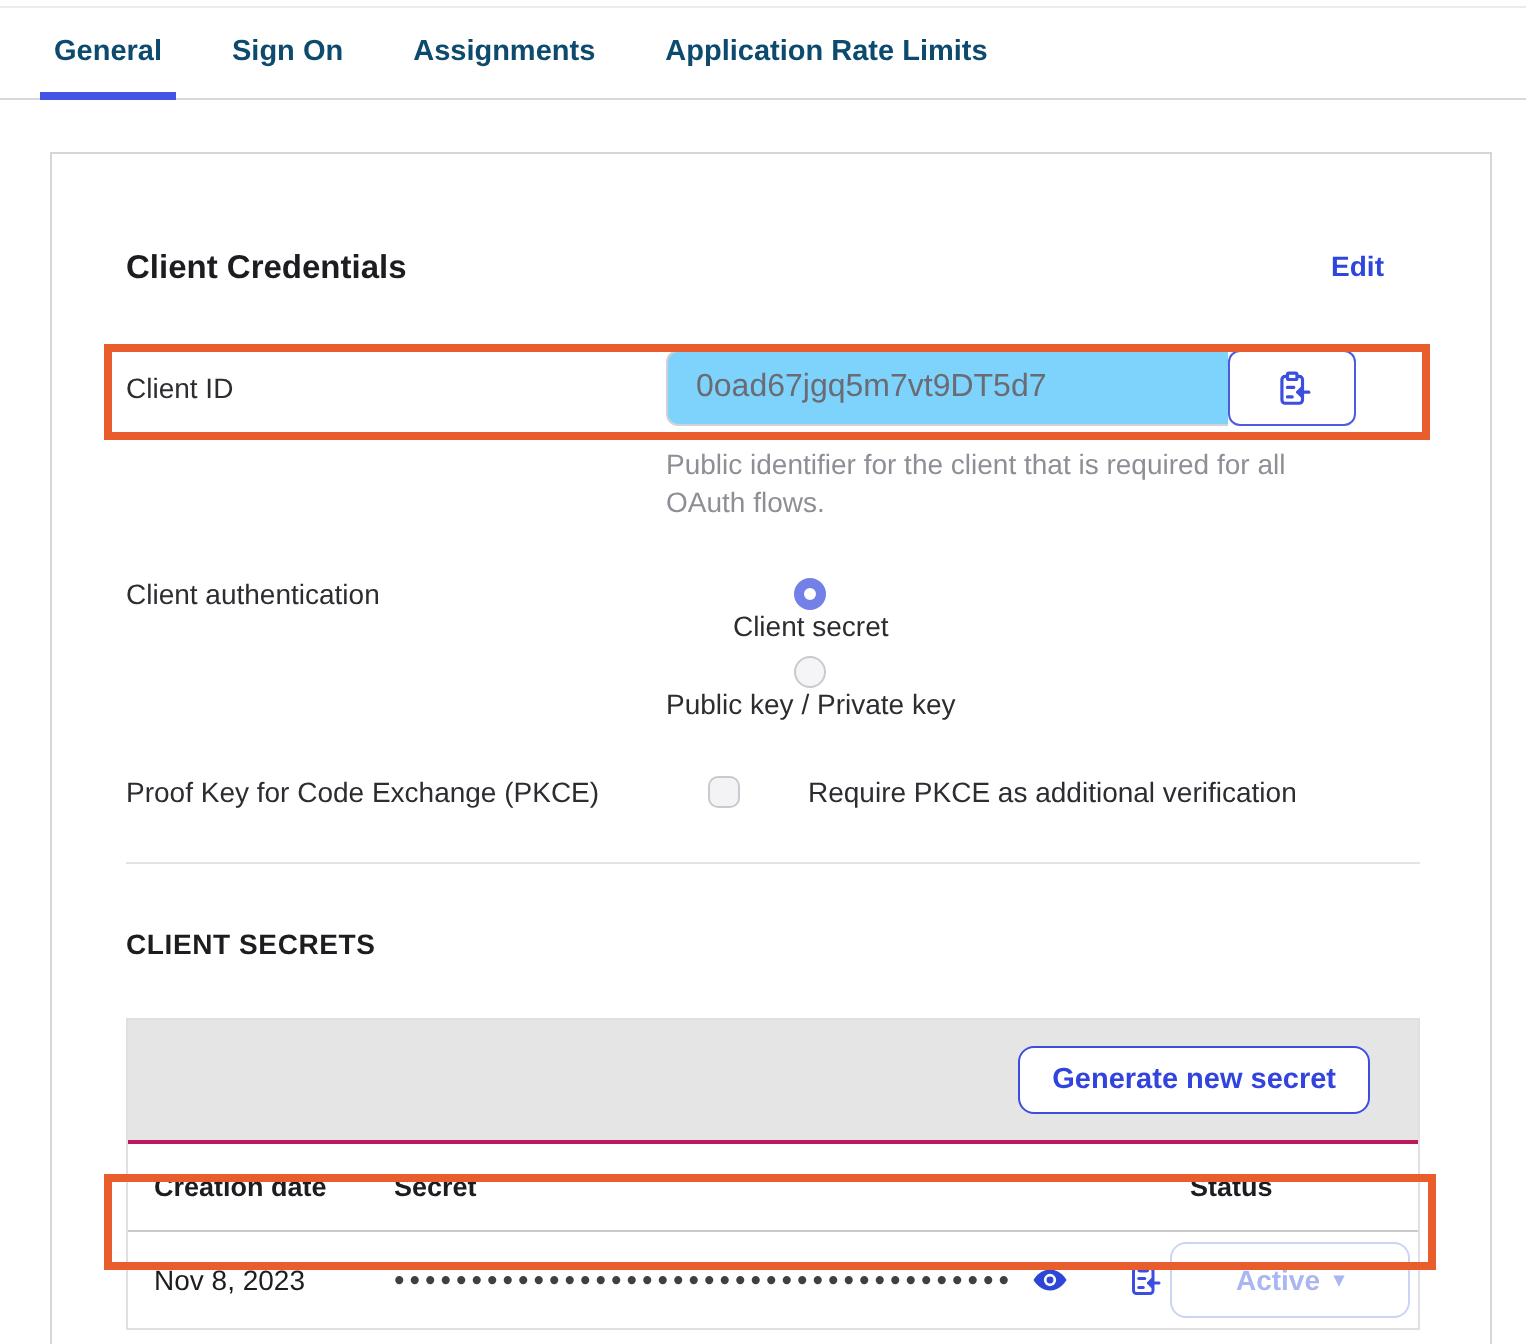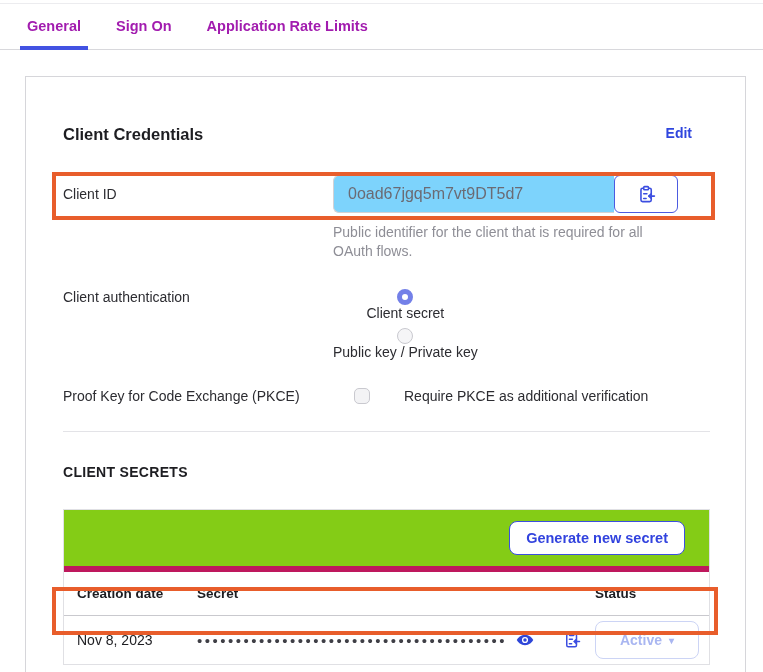--- a/index.html
+++ b/index.html
@@ -2,21 +2,21 @@
 <html><head>
 <meta charset="utf-8">
 <style>
   * { margin:0; padding:0; box-sizing:border-box; }
   html,body { width:763px; height:672px; background:#fff; overflow:hidden;
     font-family:"Liberation Sans","DejaVu Sans",sans-serif; color:#1d1d21; }
   .top-hairline { border-top:1px solid #ececef; margin-top:3px; }
 
   
   .tabbar { display:flex; gap:21px; padding:0 0 0 20px; border-bottom:1px solid #d8d8dc; }
-  .tab { padding:14px 7px 12px; font-size:14.5px; font-weight:700; color:#a21caf;
+  .tab { padding:14px 7px 12px; font-size:14.5px; font-weight:700; color:#0c4a6e;
     border-bottom:4px solid transparent; margin-bottom:-1px; cursor:pointer; white-space:nowrap; }
   .tab.active { border-bottom-color:#4252e2; }
 
   
   .card { margin:26px 0 0 25px; width:721px; height:601px;
     border:1px solid #d6d6da; background:#fff; padding:48px 35px 0 37px; }
 
   .section-head { display:flex; justify-content:space-between; }
   .section-title { font-size:16.5px; font-weight:700; }
   .edit-link { font-size:14px; font-weight:700; color:#2f46de; margin-right:18px;
@@ -44,54 +44,55 @@
   .pkce-row { display:flex; align-items:center; margin-top:28px;gap:21px; }
   .checkbox { width:16px; height:16px; border-radius:5px; border:1px solid #c9c9cf;
     background:#f3f3f5; flex:0 0 16px; cursor:pointer; margin-right:13px; }
   .pkce-opt-label { font-size:14px; color:#2c2c31; }
 
   .divider { border:none; border-top:1px solid #e3e3e7; margin-top:27px; }
 
   
   .cs-title { margin-top:32px; font-size:14px; font-weight:700; letter-spacing:.3px; }
   .table { margin-top:29px; border:1px solid #e0e0e4; }
-  .table-toolbar { height:62px; background:#84cc16; border-bottom:6px solid #be185d;
+  .table-toolbar { height:62px; background:#e5e5e5; border-bottom:2px solid #be185d;
     display:flex; align-items:center; justify-content:flex-end; padding-right:24px; }
   .generate-btn { height:34px; padding:0 16px; background:#fff; border:1.5px solid #3c4ee0;
     border-radius:8px; color:#3243de; font-size:14.5px; font-weight:700; cursor:pointer; }
   .thead, .trow { display:flex; align-items:center; padding-left:13px; padding-right:4px; }
   .thead { height:44px; border-bottom:1px solid #c9c9ce; font-size:13.5px; font-weight:700; }
   .trow { height:48px; font-size:14px; }
   .col-date { flex:0 0 120px; }
   .col-secret { flex:1 1 auto; display:flex; align-items:center; }
   .col-status { flex:0 0 110px; }
   .dots { font-size:15px; letter-spacing:2.5px; color:#3f3f46; line-height:1;
     white-space:nowrap; overflow:hidden; max-width:315px; }
   .icon-btn { background:none; border:none; cursor:pointer; display:flex;
     align-items:center; padding:0; }
   .eye-btn { margin-left:9px; }
   .row-copy-btn { margin-left:29px; }
-  .status-btn { width:104px; height:38px; background:#fff; border:1px solid #ccd4f5;
+  .status-btn { width:120px; height:38px; background:#fff; border:1px solid #ccd4f5;
     border-radius:8px; color:#a9b6f1; font-size:14px; font-weight:700; cursor:pointer;
     display:flex; align-items:center; justify-content:center; gap:7px; }
   .status-caret { font-size:10px; }
 
   
   .hl { position:absolute; border:4px solid #e85d2b; pointer-events:none; z-index:9; }
   #hl-client-id { left:52px; top:172px; width:663px; height:48px; }
   #hl-secret-row { left:52px; top:587px; width:666px; height:48px; }
 </style>
 </head>
 <body>
 
 <div class="top-hairline"></div>
 
 <nav class="tabbar">
   <div class="tab active">General</div>
   <div class="tab">Sign On</div>
+  <div class="tab">Assignments</div>
   <div class="tab">Application Rate Limits</div>
 </nav>
 
 <main class="card">
 
   <div class="section-head">
     <h2 class="section-title">Client Credentials</h2>
     <a class="edit-link">Edit</a>
   </div>
 

